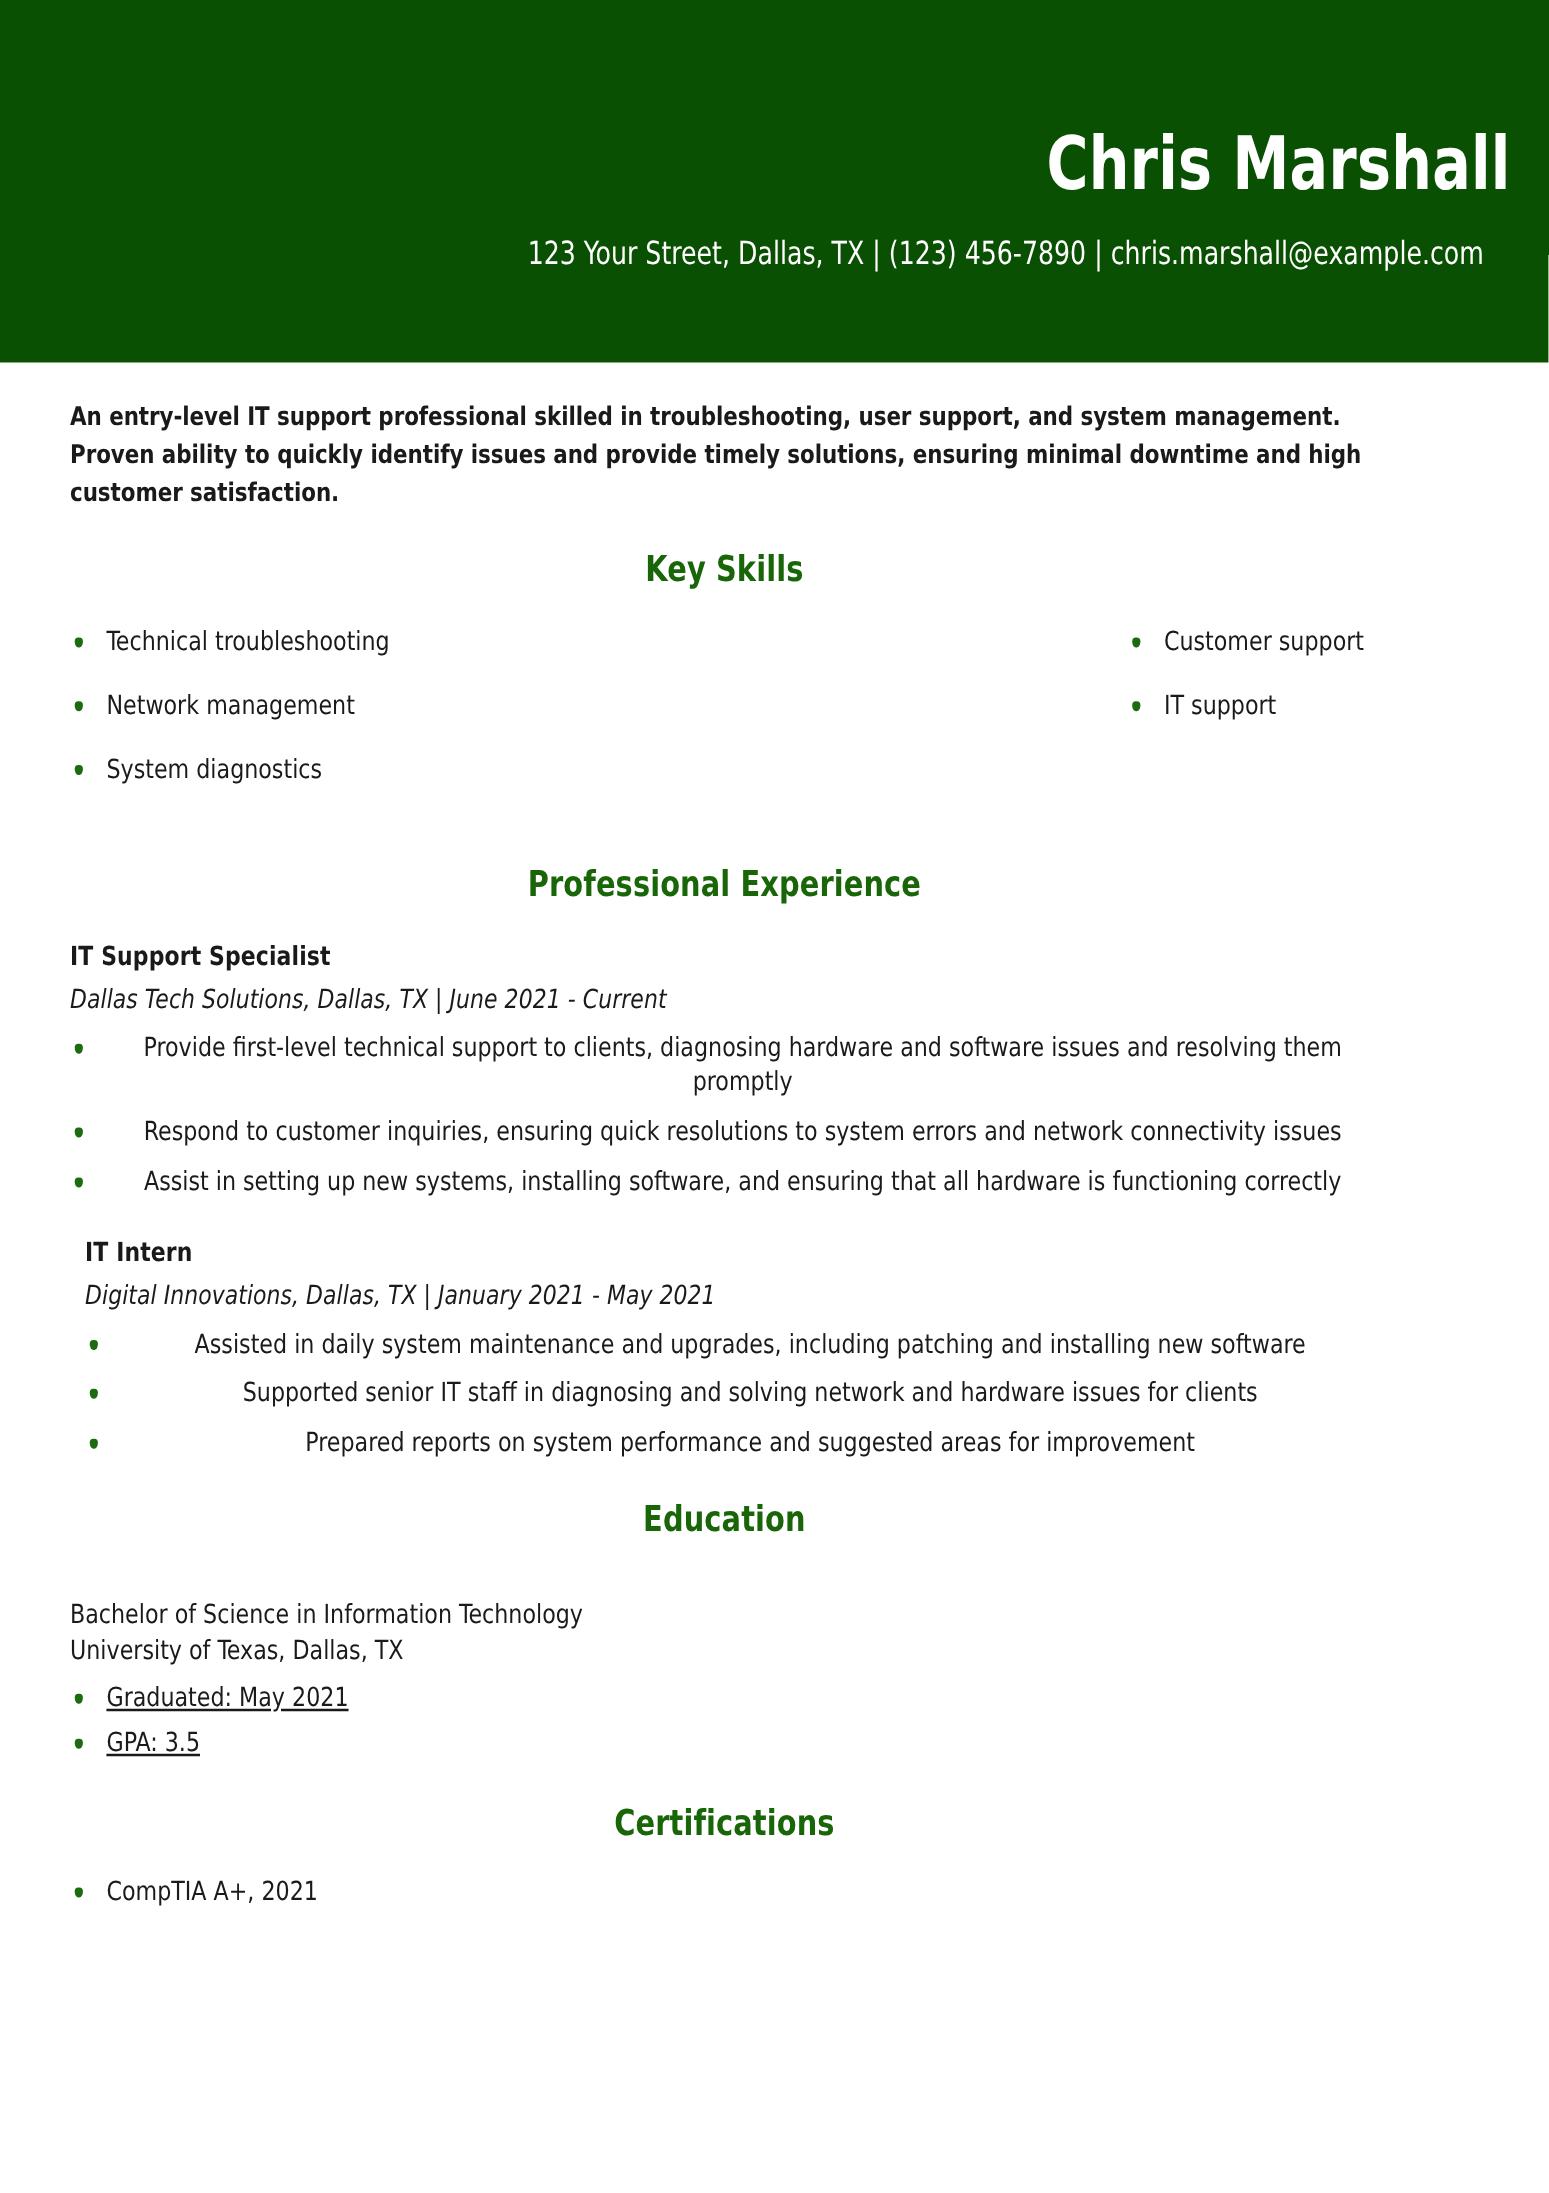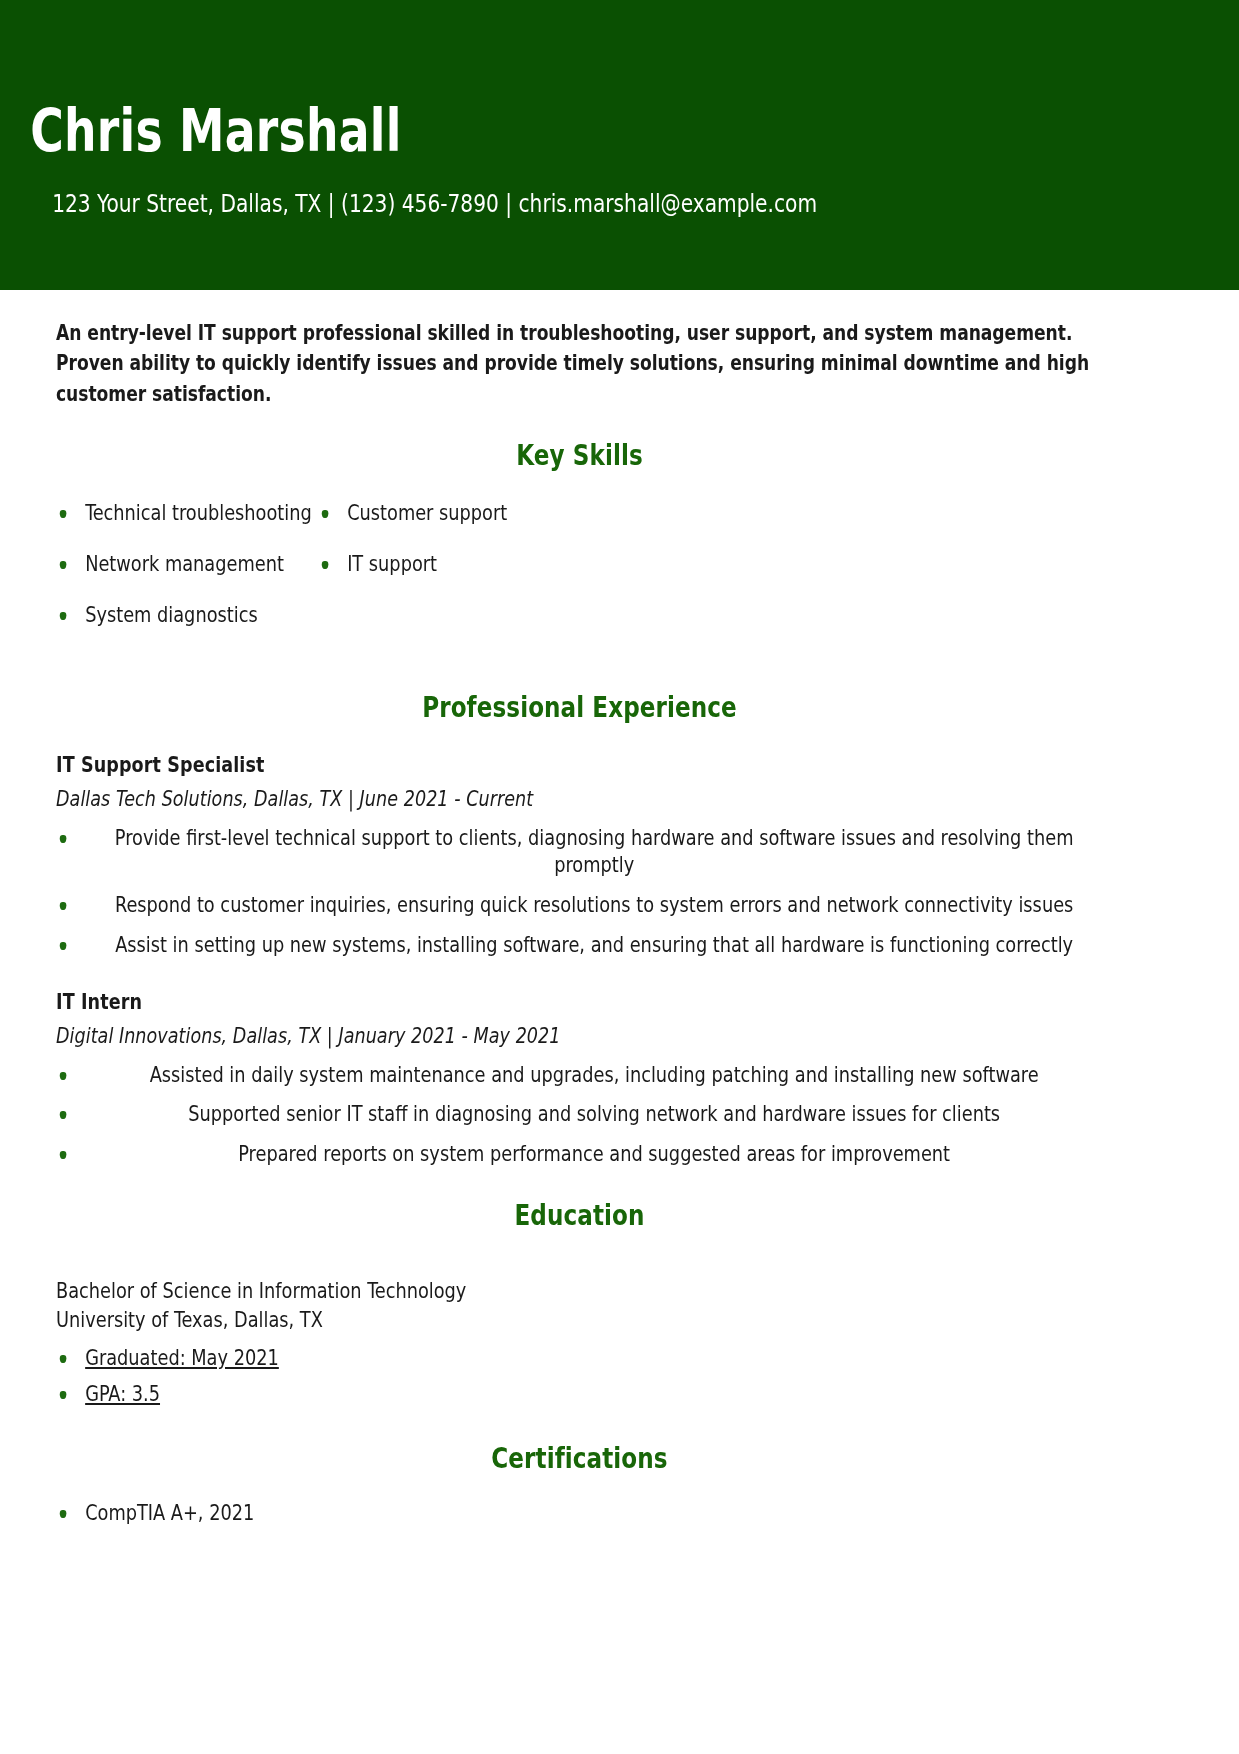--- a/index.html
+++ b/index.html
@@ -25,21 +25,21 @@
     overflow: hidden;
   }
 
   
   .header-band {
     width: 100%;
     height: 290px;
     background: #0a5002;
     display: flex;
     flex-direction: column;
-    align-items: flex-start;
+    align-items: flex-end;
     justify-content: center;
     padding-top: 28px;
   }
 
   .cand-name {
     color: #ffffff;
     font-size: 59px;
     font-weight: 700;
     letter-spacing: 0.3px;
     line-height: 1.05;
@@ -110,33 +110,33 @@
     top: 10px;
     width: 6.5px;
     height: 8px;
     background: #1d6b10;
     border-radius: 48% 48% 48% 48% / 40% 40% 60% 60%;
   }
 
   
   .skills-grid {
     display: grid;
-    grid-template-columns: 1fr 1fr 1fr 1fr;
+    grid-template-columns: 1fr;
     column-gap: 0px;
     row-gap: 0px;
     margin-top: 28px;
     grid-auto-flow: column;
     grid-template-rows: repeat(3, auto);
   }
   .skills-grid li { margin-bottom: 23.5px; }
   .skills-grid li:nth-child(n+4) { }
 
   
   .job { margin-top: 29px; }
-  .job + .job { margin-top: 30px; }
+  .job + .job { margin-top: 30px; margin-left: 12px; }
 
   .job-title {
     font-size: 21px;
     font-weight: 700;
     transform: scaleX(0.93);
     transform-origin: left center;
     letter-spacing: 0.1px;
   }
 
   .job-meta {

